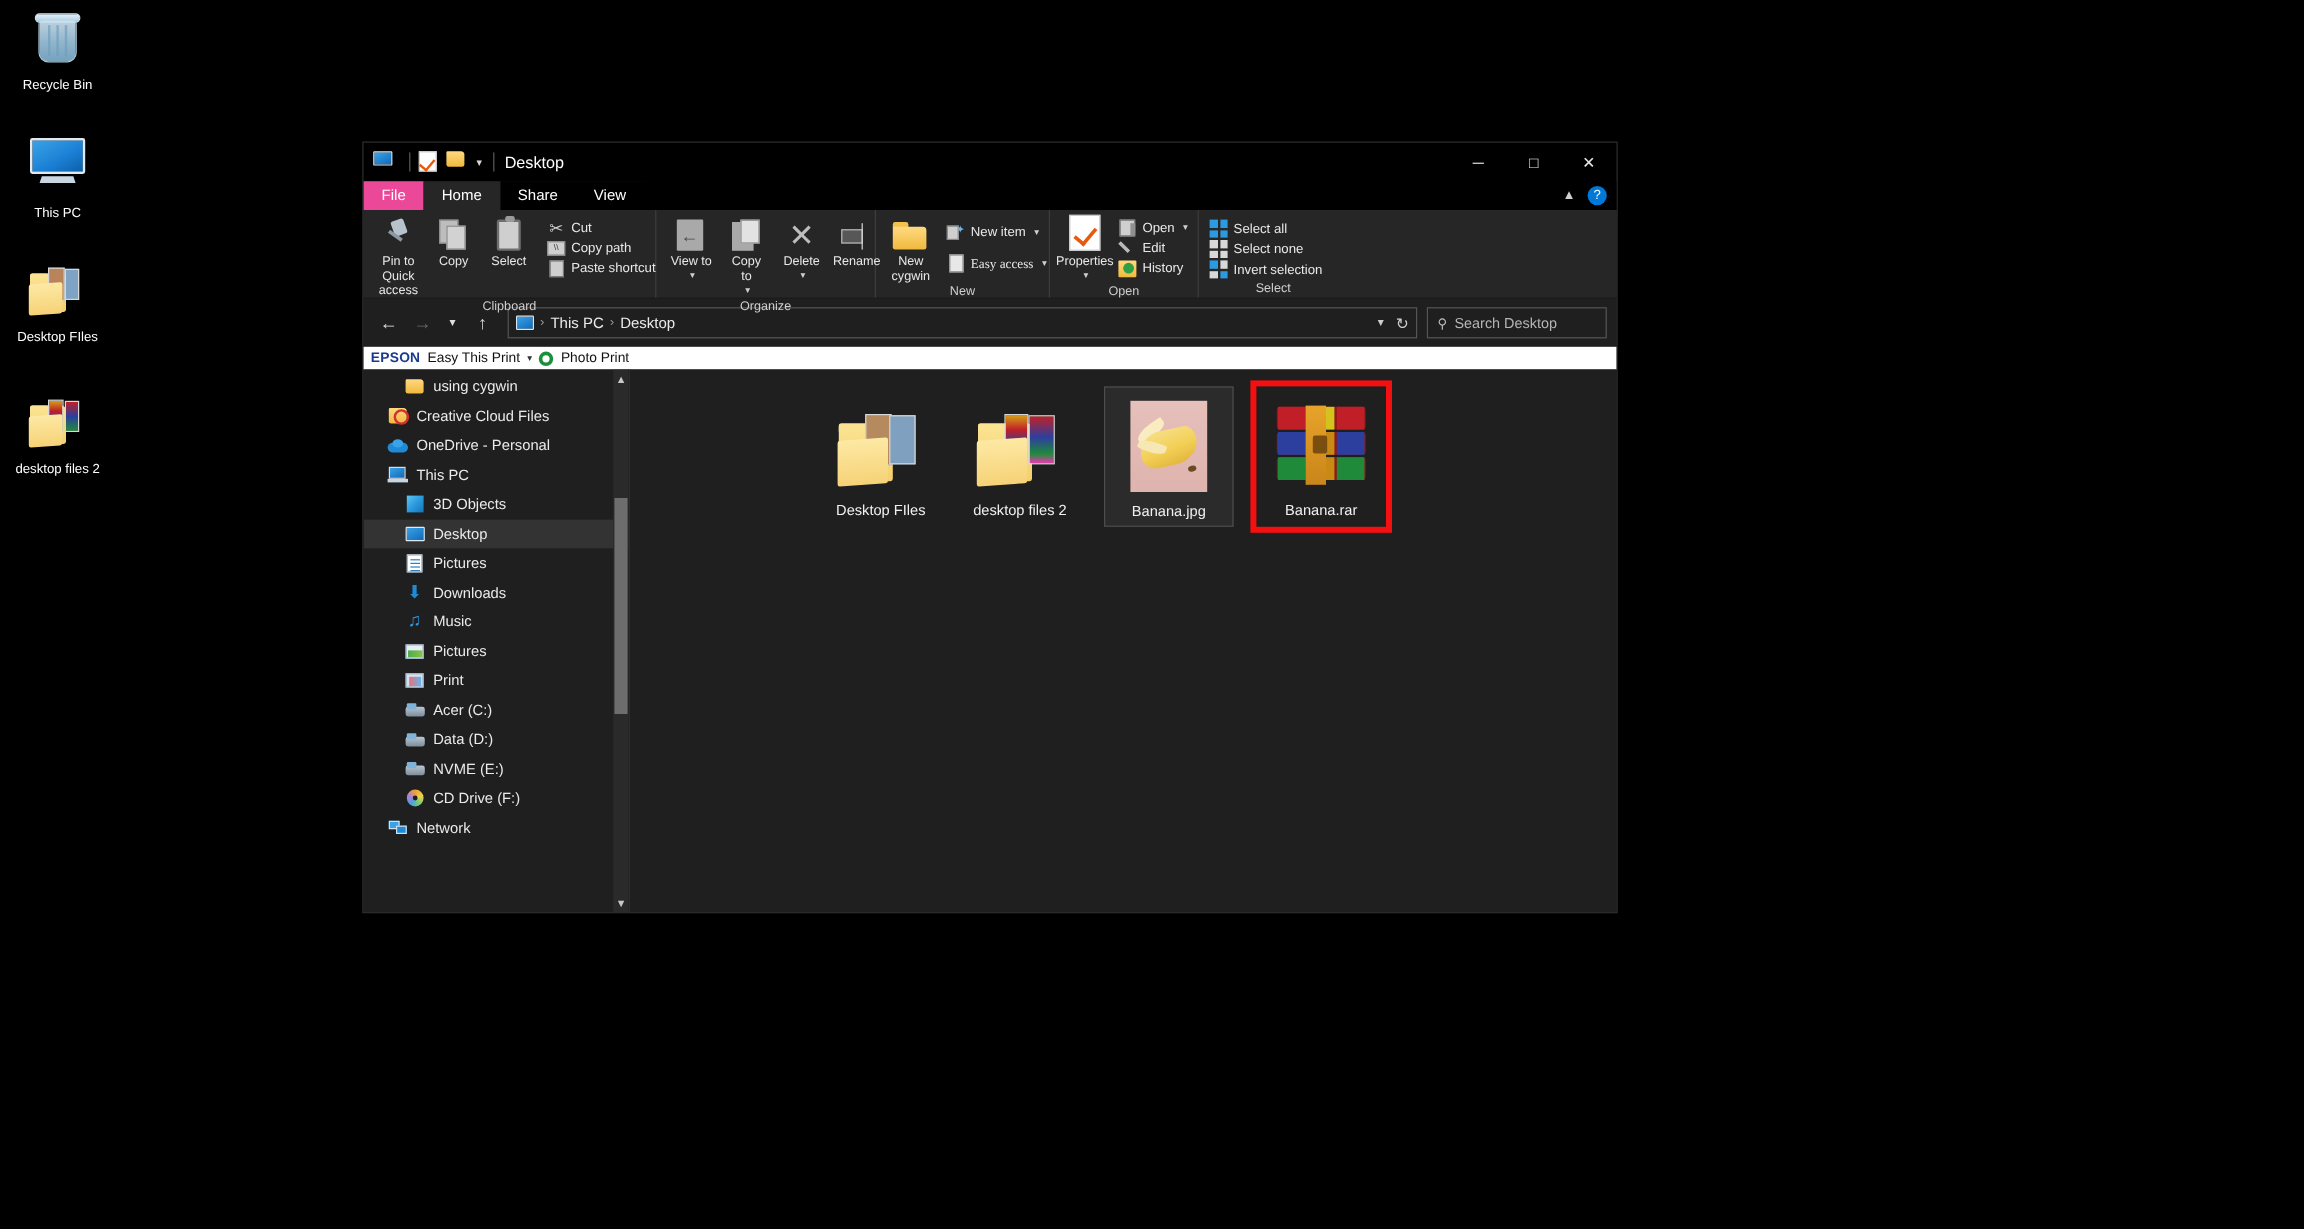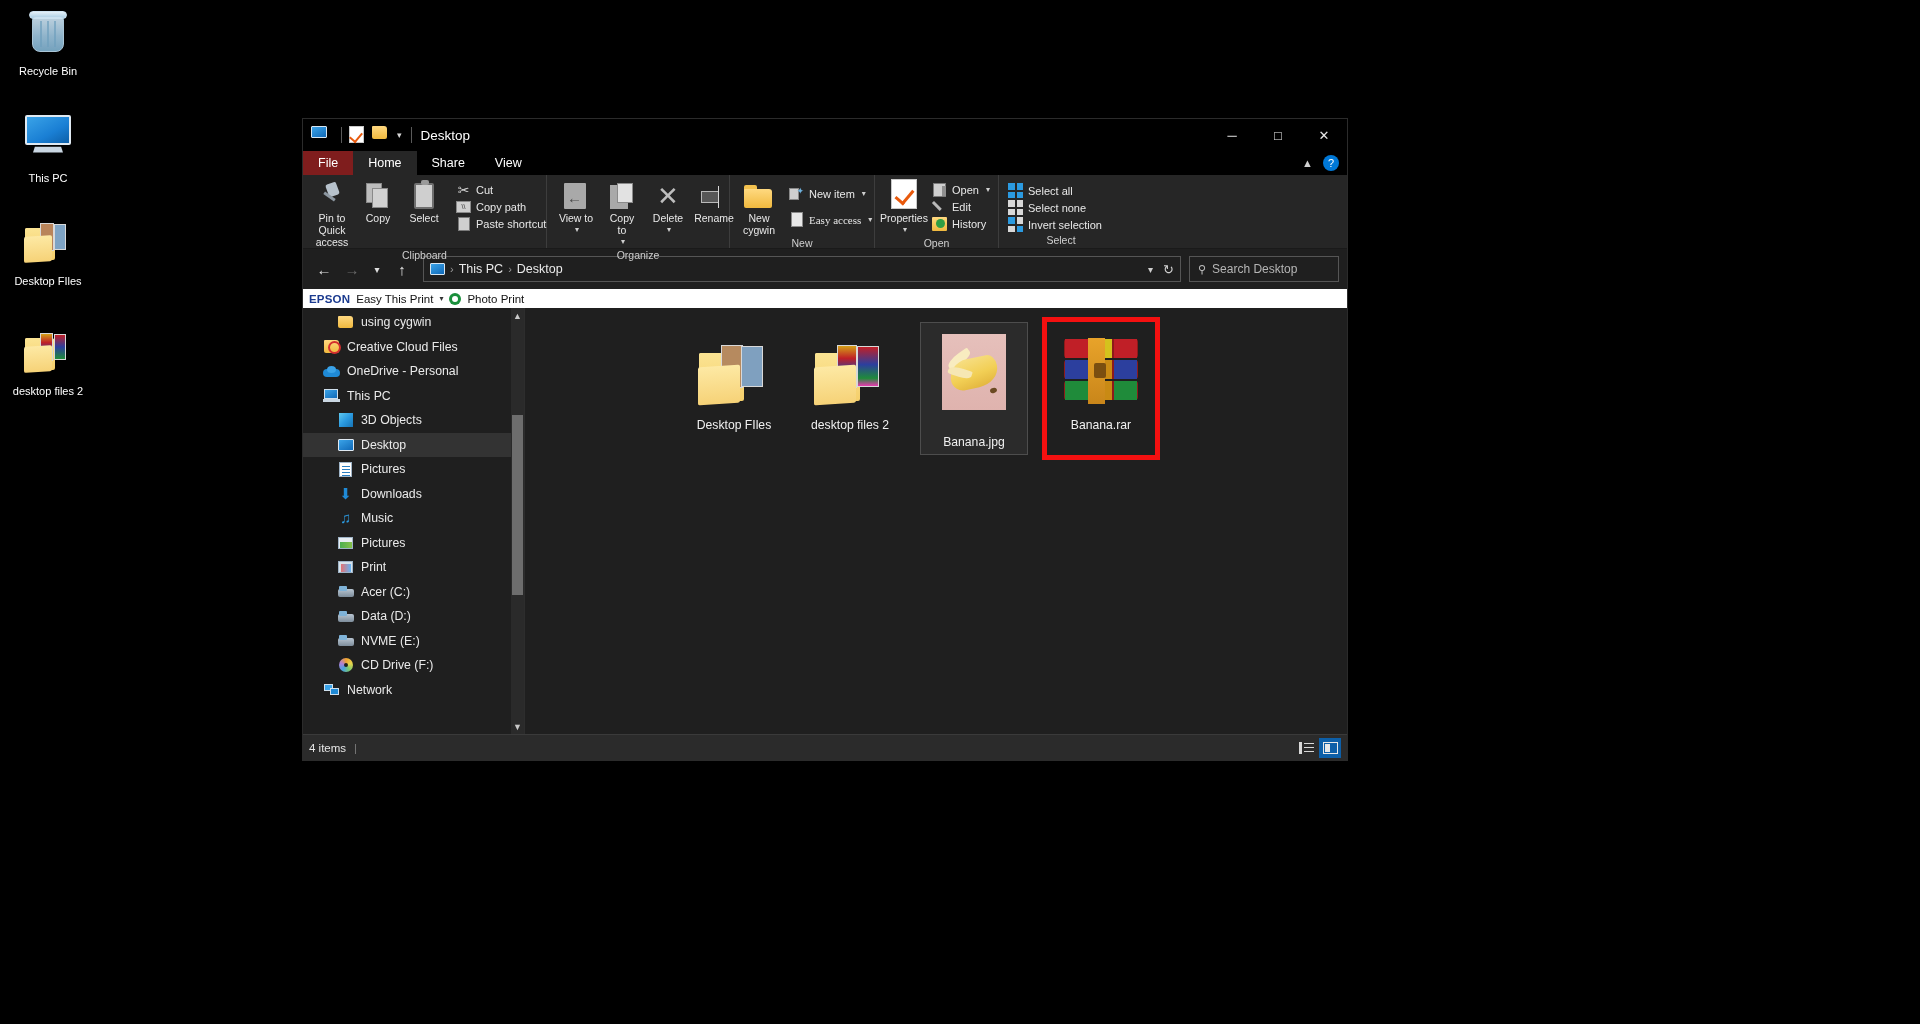--- a/index.html
+++ b/index.html
@@ -118,21 +118,21 @@
   }
 
   
   .ribbon-tabs {
     height:24px; background:#000000; display:flex; align-items:stretch; flex:none;
   }
   .rtab {
     padding:0 15px; display:flex; align-items:center;
     color:#ffffff; font-size:12.5px;
   }
-  .rtab.file { background:#7f1d1d; }
+  .rtab.file { background:#ec4899; }
   .rtab.active { background:#262626; }
   .tabs-spacer { flex:1; background:#000; }
   .tabs-right { display:flex; align-items:center; padding-right:8px; background:#000; }
   .chev-up { color:#d0d0d0; font-size:11px; padding:0 10px; }
   .help-btn {
     width:16px;height:16px;border-radius:50%;background:#0078d7;
     color:#fff;font-size:11px;display:flex;align-items:center;justify-content:center;
   }
 
   
@@ -864,21 +864,21 @@
               <div class="tab"></div>
                 <div class="back"></div>
               <div class="sheet" style="left:32%;top:10%;width:28%;height:66%;background:linear-gradient(180deg,#d4a017 0%,#c01f27 30%,#2c3f9e 60%,#1f8b3a 85%,#e83ab0 100%);"></div>
               <div class="sheet" style="left:60%;top:12%;width:30%;height:62%;background:linear-gradient(180deg,#c01f27 0%,#2c3f9e 45%,#1f8b3a 80%,#e83ab0 100%);"></div>
               <div class="front"></div>
             </div>
           </div>
           <div class="fname">desktop files 2</div>
         </div>
 
-        <div class="file-item sel-soft" style="margin-left:14px;gap:16px;">
+        <div class="file-item sel-soft" style="margin-left:14px;">
           <div class="thumb">
             <div class="banana-thumb">
               <div class="pk1"></div>
                 <div class="pl"></div>
                 <div class="pk2"></div>
                 <div class="tip"></div>
             </div>
           </div>
           <div class="fname">Banana.jpg</div>
         </div>
@@ -908,26 +908,14 @@
               <div class="lock"></div>
             </div>
           </div>
           <div class="fname">Banana.rar</div>
         </div>
 
       </div>
     </div>
   </div>
 
-  <div class="statusbar">
-    <span class="status-text">4 items</span>
-    <span class="status-sep">|</span>
-    <div class="view-btns">
-      <div class="vbtn">
-          <span class="vb-details"></span>
-        </div>
-      <div class="vbtn active">
-          <span class="vb-tiles"></span>
-        </div>
-    </div>
-  </div>
 
 </div>
 
 </body></html>

